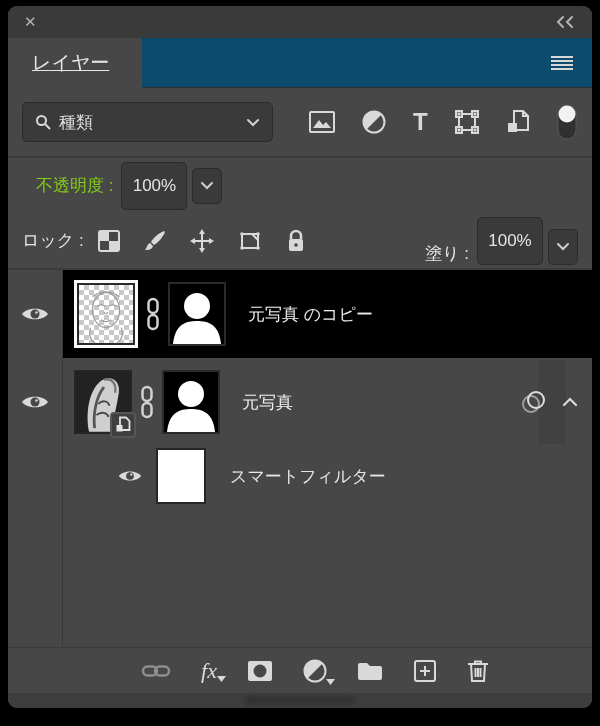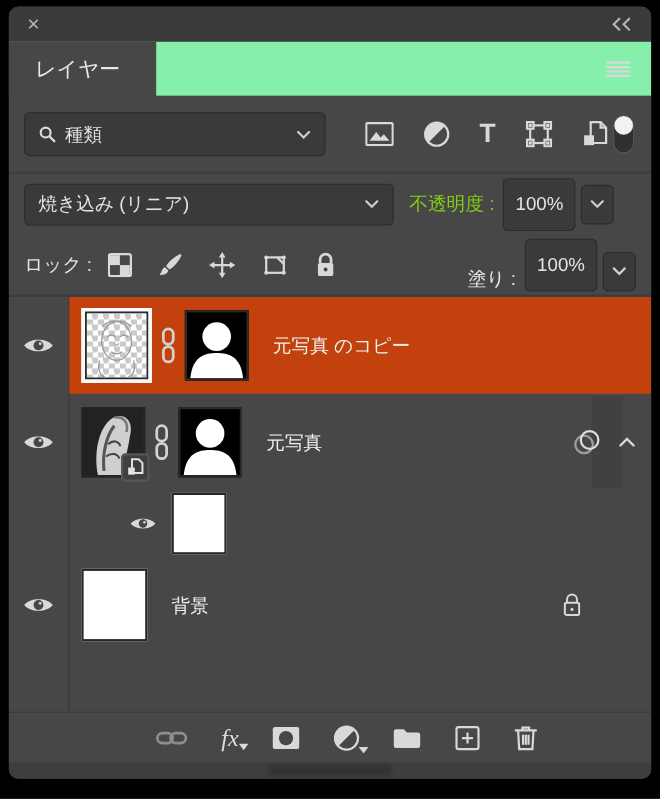--- a/index.html
+++ b/index.html
@@ -19,40 +19,41 @@
   
   .titlebar {
     height:32px; background:#3a3a3a; flex:0 0 auto;
     display:flex; align-items:center; justify-content:space-between;
     padding:0 16px;
   }
   .titlebar .close { color:#b4b4b4; font-size:15px; font-weight:bold; cursor:default; }
   .collapse-arrows { display:flex; }
   
   .tabstrip {
-    height:50px; background:#86efac; flex:0 0 auto;
+    height:50px; background:#0c4a6e; flex:0 0 auto;
     display:flex; align-items:stretch; position:relative;
     border-bottom:1px solid #2f2f2f;
+    text-decoration:underline;
   }
   .tab {
     width:134px; background:#474747; display:flex; align-items:center;
     padding-left:24px; font-size:19px; color:#e8e8e8;
     margin-bottom:-1px; z-index:2;
   }
   .panel-menu { margin-left:auto; align-self:center; margin-right:18px; }
   
   .filter-row {
     height:68px; display:flex; align-items:center; padding:0 14px; flex:0 0 auto;
   }
   .control {
     background:#3a3a3a; border:1px solid #2b2b2b; border-radius:5px;
     display:flex; align-items:center; color:#e4e4e4;
   }
   .kind-select {
-    width:274px; height:40px; padding:0 12px; font-size:17px; gap:8px;
+    width:251px; height:40px; padding:0 12px; font-size:17px; gap:8px;
   }
   .kind-select .chev { margin-left:auto; }
   .filter-icons { display:flex; align-items:center; gap:27px; margin-left:36px; }
   .filter-toggle { margin-left:auto; }
   .divider { height:2px; background:#3c3c3c; flex:0 0 auto; }
   
   .blend-row, .lock-row {
     height:55px; display:flex; align-items:center; padding:0 14px; flex:0 0 auto;
     font-size:17px;
   }
@@ -65,21 +66,21 @@
   .right-group { margin-left:auto; display:flex; align-items:flex-end; }
   
   .layers { flex:1 1 auto; position:relative; display:flex; flex-direction:column; }
   .layers::before {
     content:""; position:absolute; left:54px; top:0; bottom:0; width:1px;
     background:#3a3a3a; z-index:3; pointer-events:none;
   }
   .layer-row { display:flex; align-items:center; position:relative; }
   .eye-col { width:54px; flex:0 0 auto; display:flex; justify-content:center; }
   .row-body { flex:1; display:flex; align-items:center; height:100%; padding-left:12px; }
-  .row-selected .row-body { background:#c2410c; }
+  .row-selected .row-body { background:#000000; }
   .row-h { height:88px; }
   .thumb {
     width:58px; height:64px; background:#fff; border:2px solid #262626;
     flex:0 0 auto; position:relative; overflow:visible;
   }
   .thumb.sel { border:3px solid #fbfbfb; box-shadow:inset 0 0 0 2px #2a2a2a; width:64px; height:68px; }
   .checker {
     position:absolute; inset:2px;
     background:
       repeating-conic-gradient(#c9c9c9 0% 25%, #ffffff 0% 50%) 0 0/10px 10px;
@@ -216,28 +217,20 @@
       <svg width="22" height="38" viewBox="0 0 22 38">
         <rect x="2" y="2" width="18" height="34" rx="9" fill="#303030" stroke="#565656" stroke-width="1"></rect>
         <circle cx="11" cy="11" r="8.5" fill="#f2f2f2"></circle>
       </svg>
     </span>
   </div>
 
   <div class="divider"></div>
 
   <div class="blend-row">
-    <div class="control blend-select">
-      <span>焼き込み (リニア)</span>
-      <span class="chev">
-        <svg width="14" height="9" viewBox="0 0 14 9" fill="none" stroke="#cfcfcf" stroke-width="2" stroke-linecap="round">
-          <polyline points="2,2 7,7 12,2"></polyline>
-        </svg>
-      </span>
-    </div>
     <span class="field-label">不透明度 :</span>
     <div class="control value-box">
       <span>100%</span>
     </div>
     <div class="control chev-box">
       <svg width="14" height="9" viewBox="0 0 14 9" fill="none" stroke="#cfcfcf" stroke-width="2" stroke-linecap="round">
         <polyline points="2,2 7,7 12,2"></polyline>
       </svg>
     </div>
   </div>
@@ -393,43 +386,24 @@
 
     <div class="sf-row">
       <span class="eye-wrap">
         <svg width="24" height="16" viewBox="0 0 28 18">
           <path d="M1 9 C6 2 22 2 27 9 C22 16 6 16 1 9 Z" fill="#d9d9d9"></path>
           <circle cx="14" cy="9" r="4.5" fill="#474747"></circle>
           <circle cx="15.5" cy="7.5" r="1.3" fill="#d9d9d9"></circle>
         </svg>
       </span>
       <div class="sf-thumb"></div>
-    </div>
-
-
-    <div class="layer-row bg-row">
-      <div class="eye-col">
-        <svg width="28" height="18" viewBox="0 0 28 18">
-          <path d="M1 9 C6 2 22 2 27 9 C22 16 6 16 1 9 Z" fill="#d9d9d9"></path>
-          <circle cx="14" cy="9" r="4.5" fill="#474747"></circle>
-          <circle cx="15.5" cy="7.5" r="1.3" fill="#d9d9d9"></circle>
-        </svg>
-      </div>
-      <div class="row-body">
-        <div class="bg-thumb"></div>
-        <span class="layer-name">背景</span>
-        <span class="bg-lock">
-          <svg width="20" height="24" viewBox="0 0 20 24" fill="none" stroke="#d9d9d9" stroke-width="1.8">
-            <path d="M5.5 10 V7 a4.5 4.5 0 0 1 9 0 V10"></path>
-            <rect x="3.5" y="10" width="13" height="11" rx="1.5"></rect>
-            <circle cx="10" cy="16" r="1.4" fill="#d9d9d9" stroke="none"></circle>
-          </svg>
-        </span>
-      </div>
-    </div>
+      <span class="sf-label">スマートフィルター</span>
+    </div>
+
+
 
     <div style="flex:1"></div>
   </div>
 
   <div class="bottom-bar">
     <span class="dim">
       <svg width="30" height="18" viewBox="0 0 30 18" fill="none" stroke="#c9c9c9" stroke-width="2.5">
         <rect x="2" y="4.5" width="14" height="9" rx="4.5"></rect>
         <rect x="14" y="4.5" width="14" height="9" rx="4.5"></rect>
       </svg>

